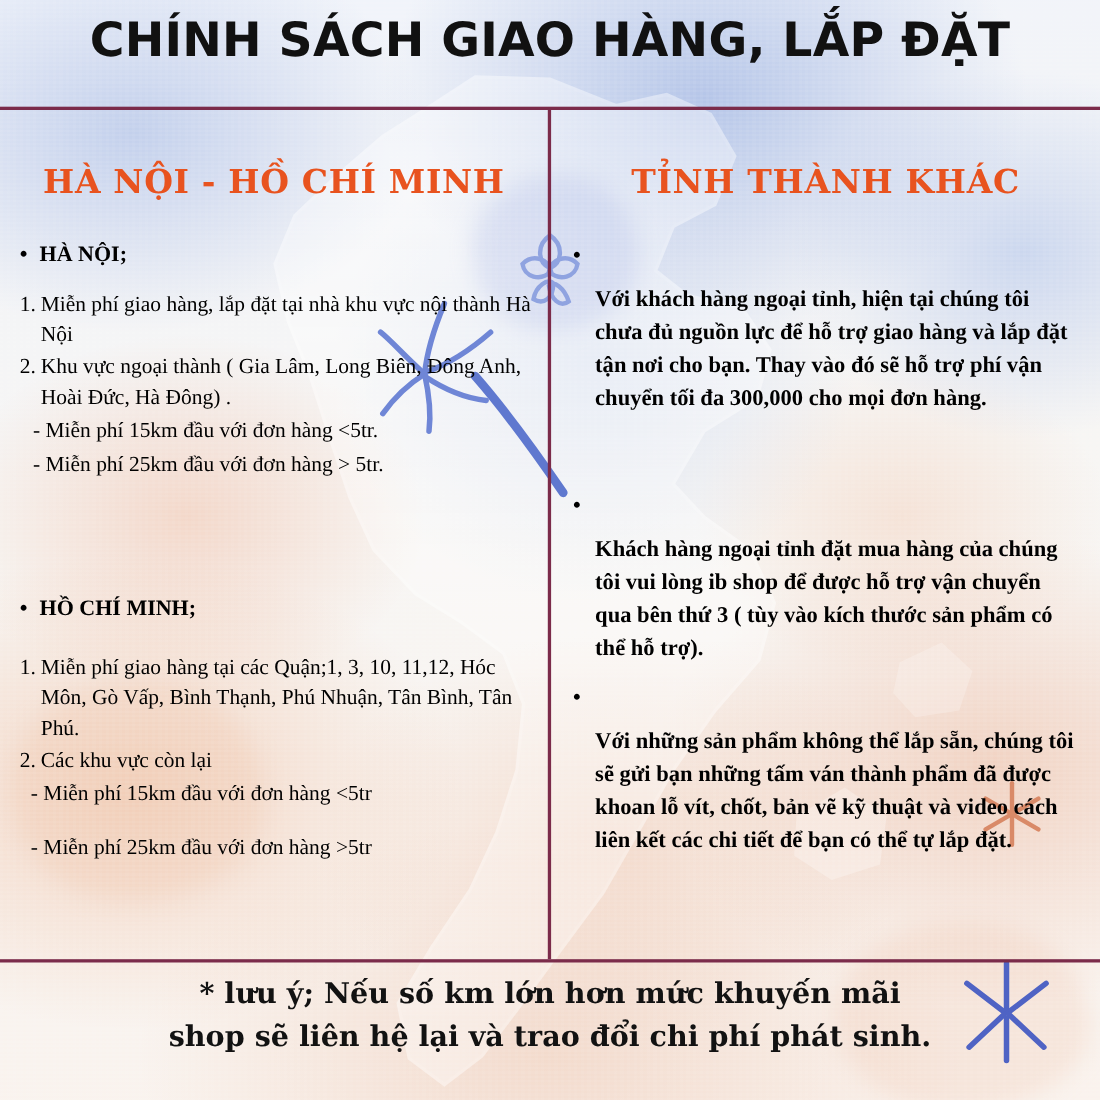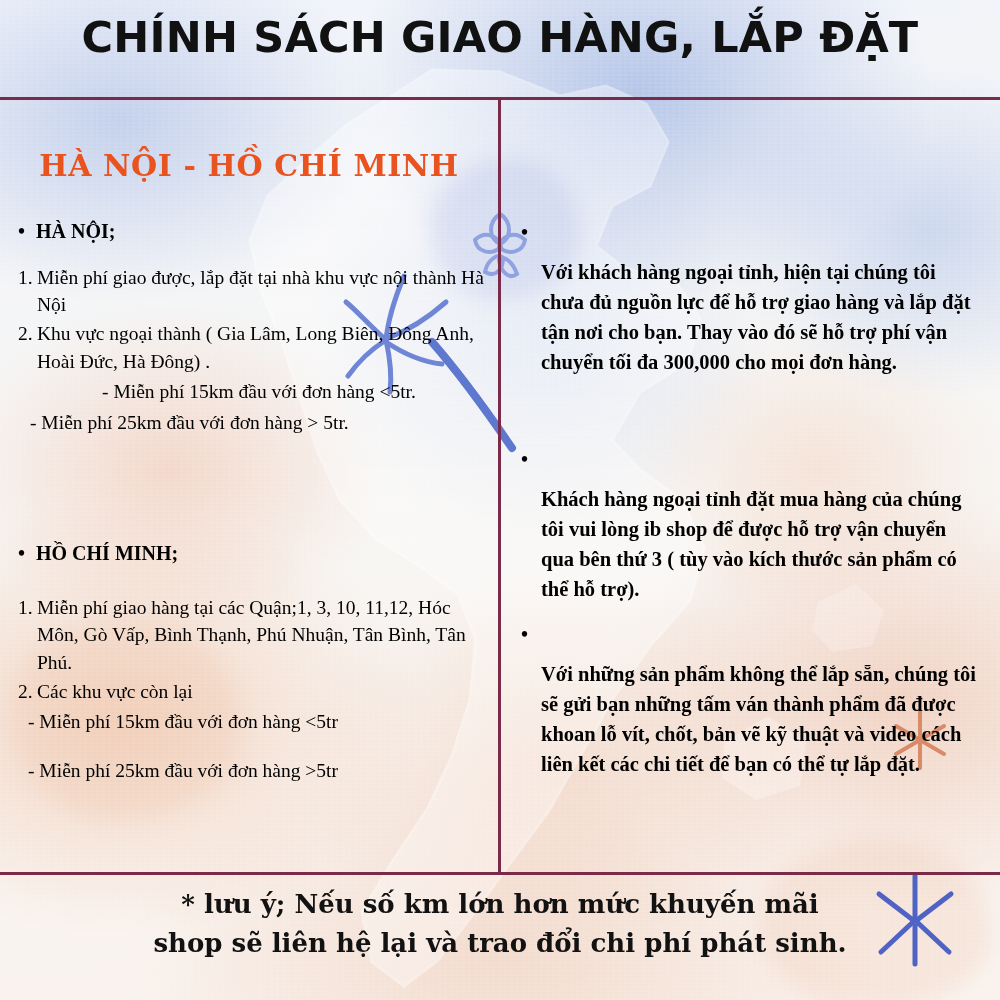--- a/index.html
+++ b/index.html
@@ -277,29 +277,29 @@
       <div class="blk" style="left:18px;top:118px;width:470px;">
         <div class="bullet-line">
           <span class="bullet-dot">•</span>
           <span class="bullet-text">HÀ NỘI;</span>
         </div>
 
         <div style="height:18px;"></div>
 
         <div class="num-line">
           <span class="num-mark">1.</span>
-          <span class="num-text">Miễn phí giao được, lắp đặt tại nhà khu vực nội thành Hà Nội</span>
+          <span class="num-text">Miễn phí giao hàng, lắp đặt tại nhà khu vực nội thành Hà Nội</span>
         </div>
 
         <div class="num-line">
           <span class="num-mark">2.</span>
           <span class="num-text">Khu vực ngoại thành ( Gia Lâm, Long Biên, Đông Anh, Hoài Đức, Hà Đông) .</span>
         </div>
 
-        <div class="plain-line" style="padding-left:12px;margin-top:3px;text-align:center;">- Miễn phí 15km đầu với đơn hàng  &lt;5tr.</div>
+        <div class="plain-line" style="padding-left:12px;margin-top:3px;">- Miễn phí 15km đầu với đơn hàng  &lt;5tr.</div>
         <div class="plain-line" style="padding-left:12px;margin-top:2px;">- Miễn phí 25km đầu với đơn hàng &gt; 5tr.</div>
       </div>
 
       <div class="blk" style="left:18px;top:440px;width:470px;">
         <div class="bullet-line">
           <span class="bullet-dot">•</span>
           <span class="bullet-text">HỒ CHÍ MINH;</span>
         </div>
 
         <div style="height:26px;"></div>
@@ -313,20 +313,21 @@
           <span class="num-mark">2.</span>
           <span class="num-text">Các khu vực còn lại</span>
         </div>
 
         <div class="plain-line" style="padding-left:10px;margin-top:3px;">- Miễn phí 15km đầu với đơn hàng &lt;5tr</div>
         <div class="plain-line" style="padding-left:10px;margin-top:20px;">- Miễn phí 25km đầu với đơn hàng &gt;5tr</div>
       </div>
     </div>
 
     <div class="col col-right">
+      <div class="col-head">TỈNH THÀNH KHÁC</div>
 
       <div class="blk" style="left:20px;top:118px;width:460px;">
         <div class="r-item">
           <span class="r-dot">•</span>
           <span class="r-text">Với khách hàng ngoại tỉnh, hiện tại chúng tôi chưa đủ nguồn lực để hỗ trợ giao hàng và lắp đặt tận nơi cho bạn. Thay vào đó sẽ hỗ trợ phí vận chuyển tối đa  300,000 cho mọi đơn hàng.</span>
         </div>
       </div>
 
       <div class="blk" style="left:20px;top:345px;width:460px;">
         <div class="r-item">

